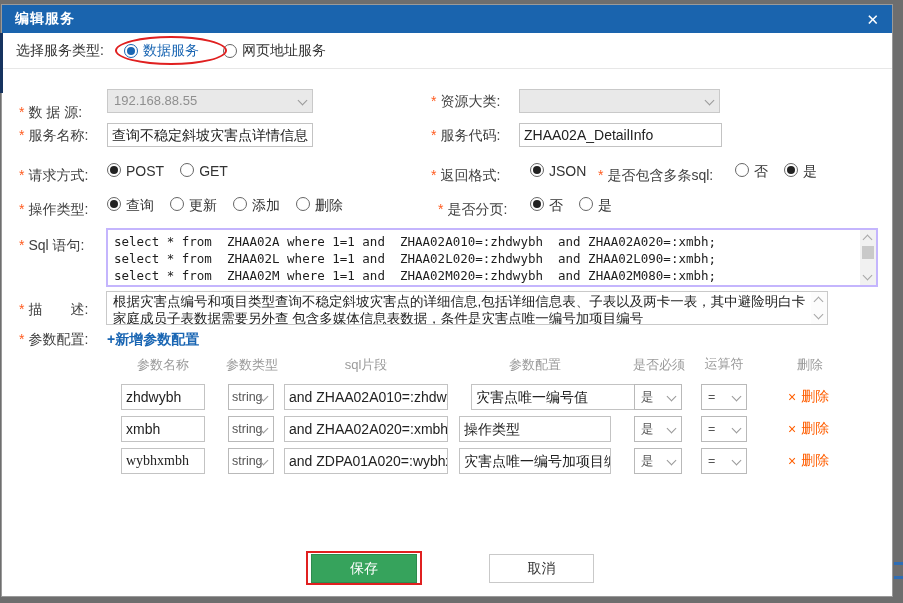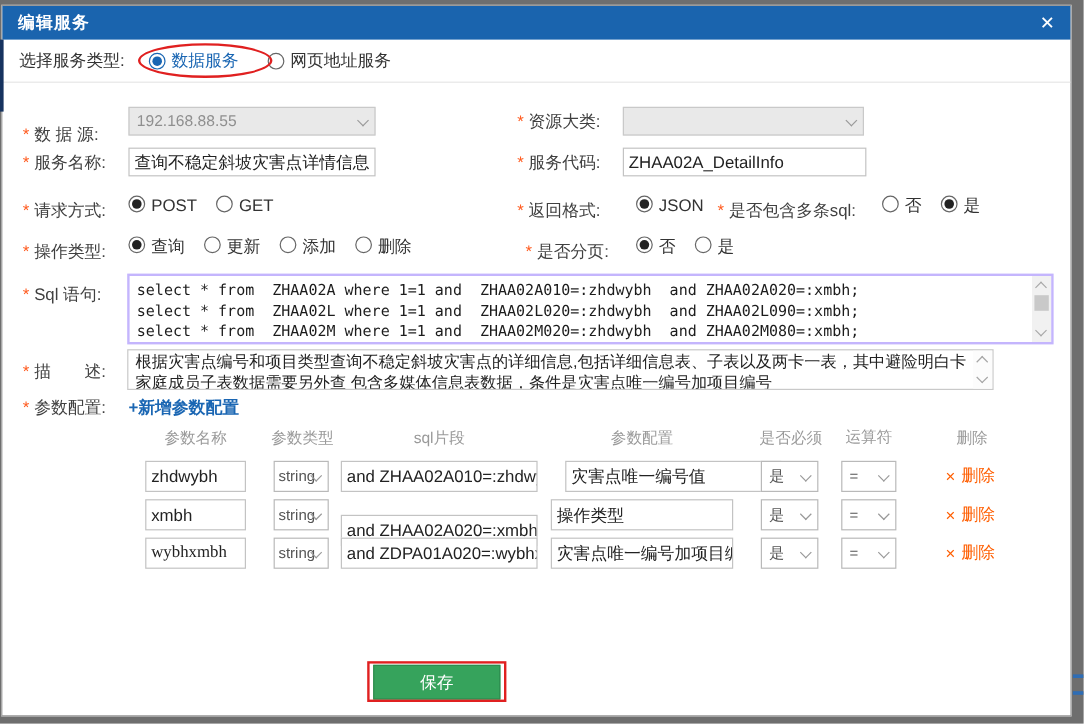--- a/index.html
+++ b/index.html
@@ -187,21 +187,21 @@
   <div class="input rowinput" style="left:457px;top:379px;width:180px;margin-left:12px;">灾害点唯一编号值</div>
   <div class="sel rowsel" style="left:632px;top:379px;width:48px;"><span>是</span><span class="chev"></span></div>
   <div class="sel rowsel" style="left:699px;top:379px;width:46px;"><span>=</span><span class="chev"></span></div>
   <div class="dellink" style="left:786px;top:379px;">
       <span>×</span>
       <span>删除</span>
     </div>
 
   <div class="input rowinput" style="left:119px;top:411px;width:84px;">xmbh</div>
   <div class="sel rowsel" style="left:226px;top:411px;width:46px;padding:0 12px 0 3px;"><span>string</span><span class="chev"></span></div>
-  <div class="input rowinput" style="left:282px;top:411px;width:164px;margin-top:13px;">and ZHAA02A020=:xmbh</div>
+  <div class="input rowinput" style="left:282px;top:411px;width:164px;">and ZHAA02A020=:xmbh</div>
   <div class="input rowinput" style="left:457px;top:411px;width:152px;">操作类型</div>
   <div class="sel rowsel" style="left:632px;top:411px;width:48px;"><span>是</span><span class="chev"></span></div>
   <div class="sel rowsel" style="left:699px;top:411px;width:46px;"><span>=</span><span class="chev"></span></div>
   <div class="dellink" style="left:786px;top:411px;">
       <span>×</span>
       <span>删除</span>
     </div>
 
   <div class="input rowinput" style="left:119px;top:443px;width:84px;font-family:Liberation Serif, serif;">wybhxmbh</div>
   <div class="sel rowsel" style="left:226px;top:443px;width:46px;padding:0 12px 0 3px;"><span>string</span><span class="chev"></span></div>
@@ -209,14 +209,15 @@
   <div class="input rowinput" style="left:457px;top:443px;width:152px;">灾害点唯一编号加项目编号</div>
   <div class="sel rowsel" style="left:632px;top:443px;width:48px;"><span>是</span><span class="chev"></span></div>
   <div class="sel rowsel" style="left:699px;top:443px;width:46px;"><span>=</span><span class="chev"></span></div>
   <div class="dellink" style="left:786px;top:443px;">
       <span>×</span>
       <span>删除</span>
     </div>
 
   <div class="btn save">保存</div>
   <div class="save-annotation"></div>
+  <div class="btn cancel">取消</div>
 
 </div>
 
 </body></html>

